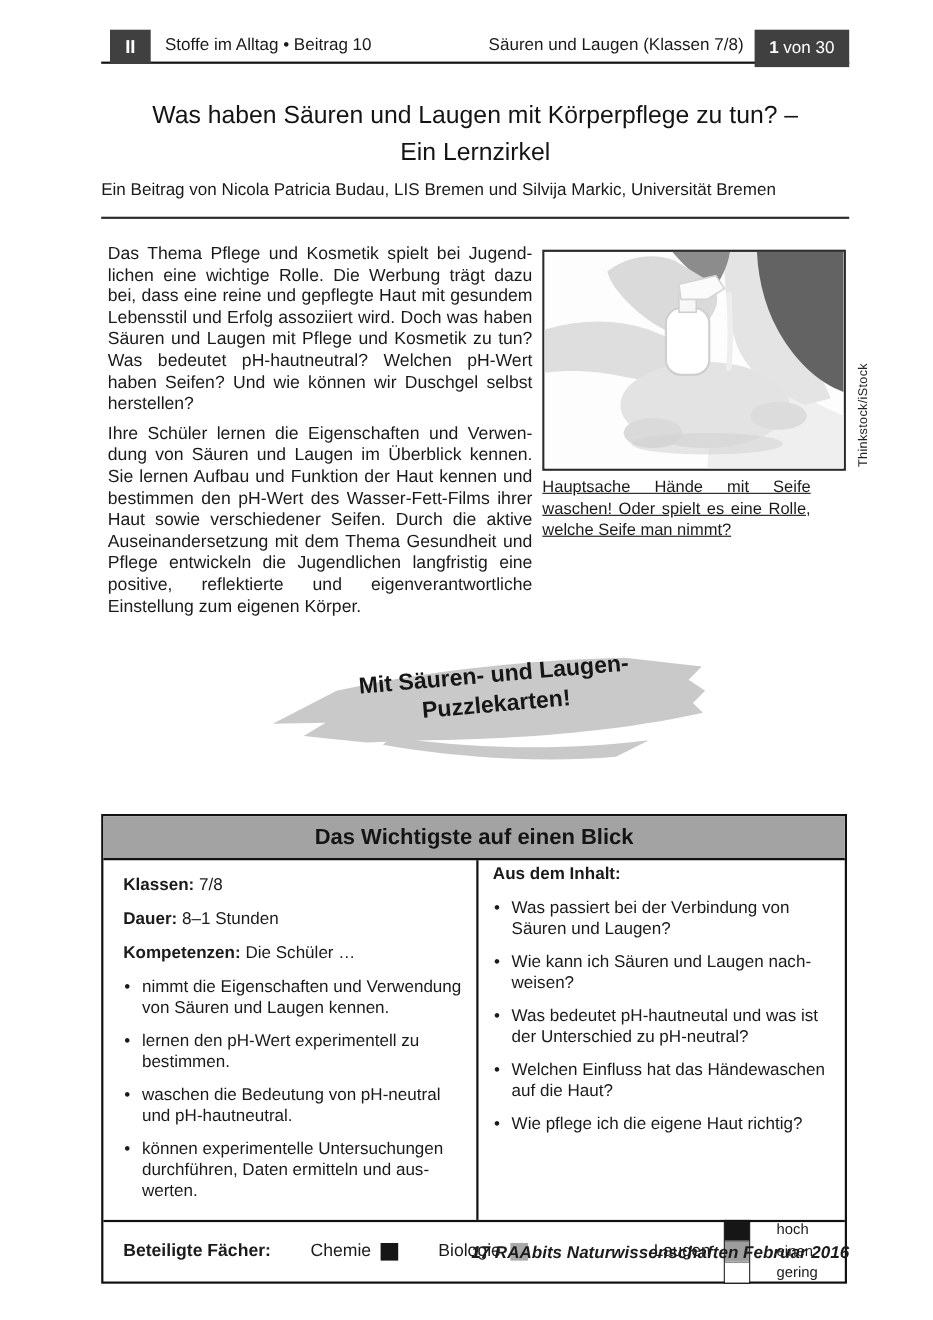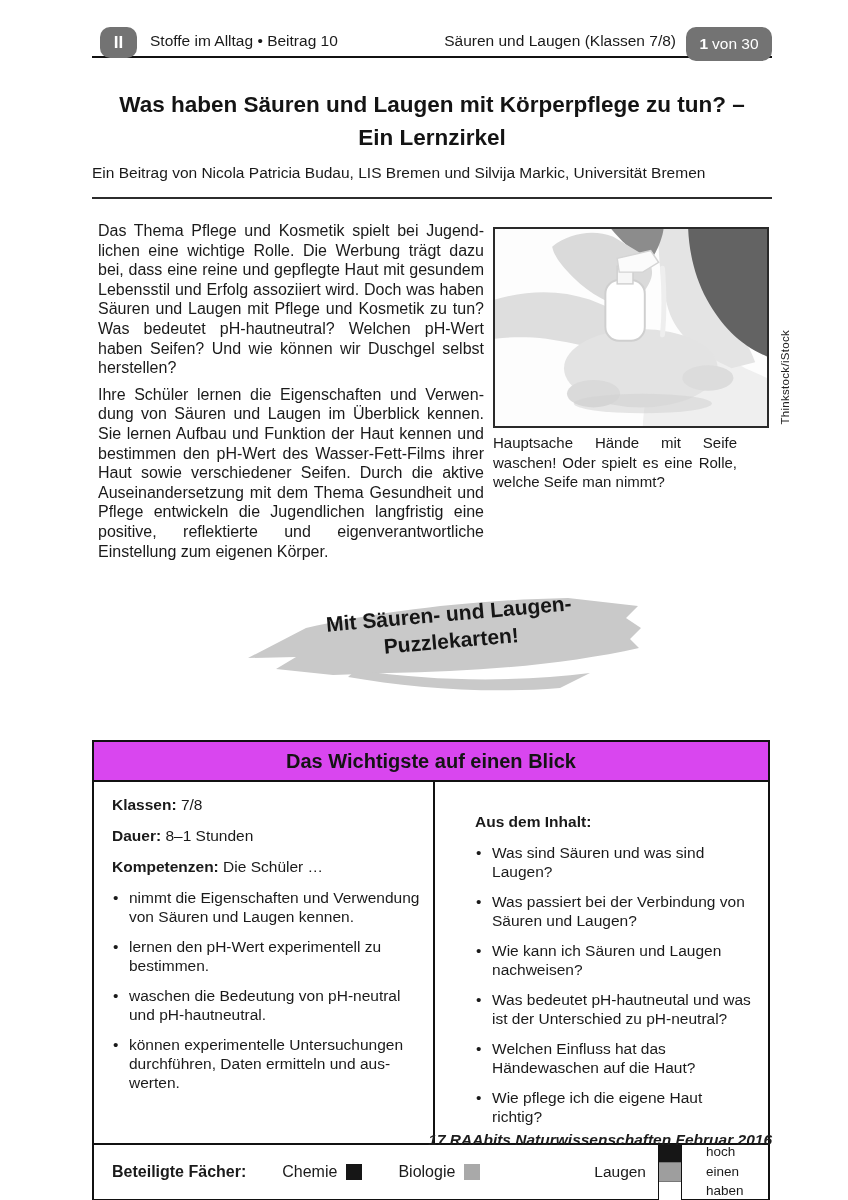--- a/index.html
+++ b/index.html
@@ -7,62 +7,62 @@
   .page {
     position:relative; width:848px; height:1200px; margin:0 auto;
     background:#ffffff; color:#1a1a1a;
     font-family:"Liberation Sans", sans-serif;
     overflow:hidden;
   }
 
   
   .kopf { position:absolute; left:92px; top:27px; width:680px; height:31px;
           border-bottom:2.5px solid #111; }
-  .badge { position:absolute; background:#737373; color:#fff;
-           display:flex; align-items:center; justify-content:center;border-radius:10px; }
+  .badge { position:absolute; background:#404040; color:#fff;
+           display:flex; align-items:center; justify-content:center; }
   .badge.unit { left:8px; top:0; width:37px; height:31px; font-weight:bold; font-size:17px; }
   .kopf-left  { position:absolute; left:58px; top:5px; font-size:15.5px; }
   .kopf-right { position:absolute; right:96px; top:5px; font-size:15.5px; }
   .badge.pages { right:0; top:0; width:86px; height:34px; font-size:15.5px; }
   .badge.pages b { margin-right:4px; }
 
   
   .title { position:absolute; left:92px; top:88px; width:680px; text-align:center;
-           font-weight:bold; font-size:22.5px; line-height:33px; color:#141414; }
+           font-weight:normal; font-size:22.5px; line-height:33px; color:#141414; }
   .byline { position:absolute; left:92px; top:164px; width:680px; font-size:15.5px; }
   .rule { position:absolute; left:92px; top:197px; width:680px; height:2px; background:#2c2c2c; }
 
   
   .intro { position:absolute; left:98px; top:221px; width:386px;
            font-size:16px; line-height:19.6px; text-align:justify; hyphens:manual; }
   .intro p { margin:0 0 7px 0; }
 
   
-  .figure { position:absolute; left:493px; top:227px; width:244px; }
+  .figure { position:absolute; left:493px; top:227px; width:244px;text-decoration:underline; }
   .frame { width:276px; height:201px; border:2px solid #2a2a2a; background:#fff; }
   .frame svg { display:block; width:100%; height:100%; }
   .figcaption { margin-top:5px; font-size:15px; line-height:19.5px; text-align:justify; }
   .credit { position:absolute; left:779px; top:330px; font-size:11.5px; color:#222;
             writing-mode:vertical-rl; transform:rotate(180deg); letter-spacing:.3px; }
 
   
   .banner { position:absolute; left:238px; top:576px; width:424px; height:120px; }
   .banner svg { position:absolute; left:0; top:0; width:100%; height:100%; }
   .banner-text { position:absolute; left:32px; top:24px; width:360px; text-align:center;
                  font-weight:bold; font-size:21px; line-height:27px; color:#161616;
                  transform:rotate(-5deg); }
 
   
   .overview { position:absolute; left:92px; top:740px; width:678px;
               border:2.5px solid #111; background:#fff; }
-  .ov-title { background:#d946ef; border-bottom:2.5px solid #111; text-align:center;
+  .ov-title { background:#a3a3a3; border-bottom:2.5px solid #111; text-align:center;
               font-weight:bold; font-size:20px; padding:8px 16px 7px; color:#141414; }
   .ov-cols { display:flex; align-items:stretch; min-height:278px; }
   .ov-left  { width:50.6%; border-right:2.5px solid #111; padding:13px 12px 6px 18px; }
-  .ov-right { flex:1; padding:30px 12px 6px 13px;margin-left:27px; }
+  .ov-right { flex:1; padding:3px 12px 6px 13px; }
   .ov-cols { font-size:15.5px; line-height:19px; }
   .kv { margin-bottom:12px; }
   .heading { font-weight:bold; margin-bottom:12px; }
   ul.blist { list-style:none; margin:0; padding:0; }
   ul.blist li { position:relative; padding-left:17px; margin-bottom:11px; text-align:left; hyphens:manual; }
   ul.blist li::before { content:"•"; position:absolute; left:1px; top:0; }
 
   .ov-footer { position:relative; border-top:2.5px solid #111; height:56px;
                display:flex; align-items:center; padding-left:18px; font-size:16px; }
   .bf-label { font-weight:bold; }
@@ -172,21 +172,20 @@
           <li>nimmt die Eigenschaften und Verwen­dung von Säuren und Laugen kennen.</li>
           <li>lernen den pH-Wert experimentell zu bestimmen.</li>
           <li>waschen die Bedeutung von pH-neutral und pH-hautneutral.</li>
           <li>können experimentelle Untersuchungen durchführen, Daten ermitteln und aus­werten.</li>
         </ul>
       </div>
 
       <div class="ov-right">
         <div class="heading">Aus dem Inhalt:</div>
         <ul class="blist">
-          <li>Was sind Säuren und was sind Laugen?</li>
           <li>Was passiert bei der Verbindung von Säuren und Laugen?</li>
           <li>Wie kann ich Säuren und Laugen nach­weisen?</li>
           <li>Was bedeutet pH-hautneutal und was ist der Unterschied zu pH-neutral?</li>
           <li>Welchen Einfluss hat das Händewaschen auf die Haut?</li>
           <li>Wie pflege ich die eigene Haut richtig?</li>
         </ul>
       </div>
     </div>
 
     <div class="ov-footer">
@@ -203,21 +202,21 @@
       <span class="anteil">Laugen</span>
       <div class="legend">
         <div class="sq-col">
           <div class="cell" style="background-color: rgb(22, 22, 22);"></div>
           <div class="cell" style="background-color: rgb(158, 158, 158);"></div>
           <div class="cell" style="background-color: rgb(255, 255, 255);"></div>
         </div>
         <div class="leg-labels">
           <span>hoch</span>
           <span>einen</span>
-          <span>haben</span>
+          <span>gering</span>
         </div>
       </div>
     </div>
   </section>
 
   <div class="page-footer-text">17 RAAbits Naturwissenschaften Februar 2016</div>
 
 </div>
 
 </body></html>

